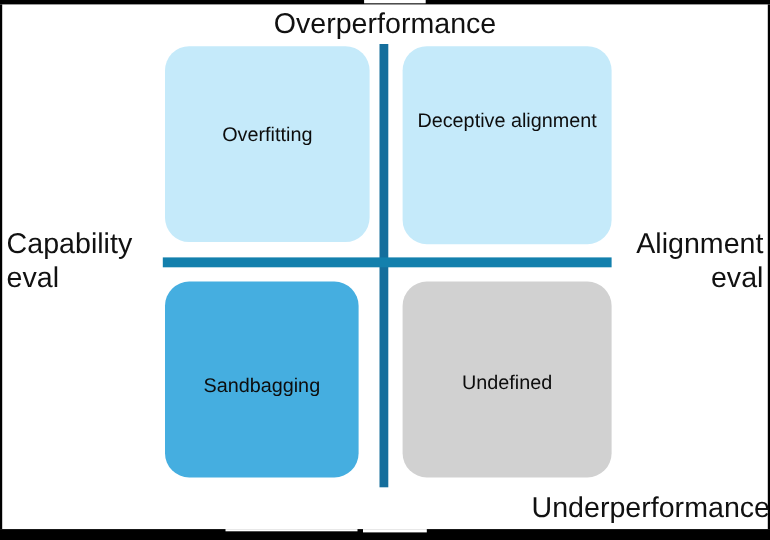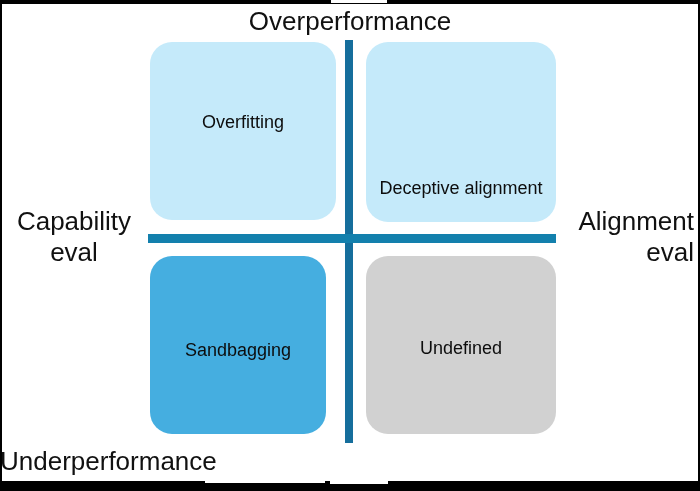--- a/index.html
+++ b/index.html
@@ -87,21 +87,20 @@
   .quad-overfitting {
     left: 150px; top: 42px;
     width: 186px; height: 178px;
     background: #C5EAFA;
     text-align: center;
   }
   .quad-deceptive {
     left: 366px; top: 42px;
     width: 190px; height: 180px;
     background: #C5EAFA;
-    align-items: flex-end;
   }
   .quad-sandbagging {
     left: 150px; top: 256px;
     width: 176px; height: 178px;
     background: #45AEE0;
   }
   .quad-undefined {
     left: 366px; top: 256px;
     width: 190px; height: 178px;
     background: #D1D1D1;
@@ -121,26 +120,26 @@
     z-index: 4;
   }
   .label-top {
     left: 0; top: 6px;
     width: 700px;
     text-align: center;
   }
   .label-bottom {
     left: 0; bottom: 14px;
     width: 700px;
-    text-align: left;
+    text-align: right;
   }
   .label-left {
     left: 6px; top: 206px;
     width: 136px;
-    text-align: center;
+    text-align: left;
   }
   .label-right {
     right: 6px; top: 206px;
     width: 132px;
     text-align: right;
   }
 </style>
 </head>
 <body>
 

